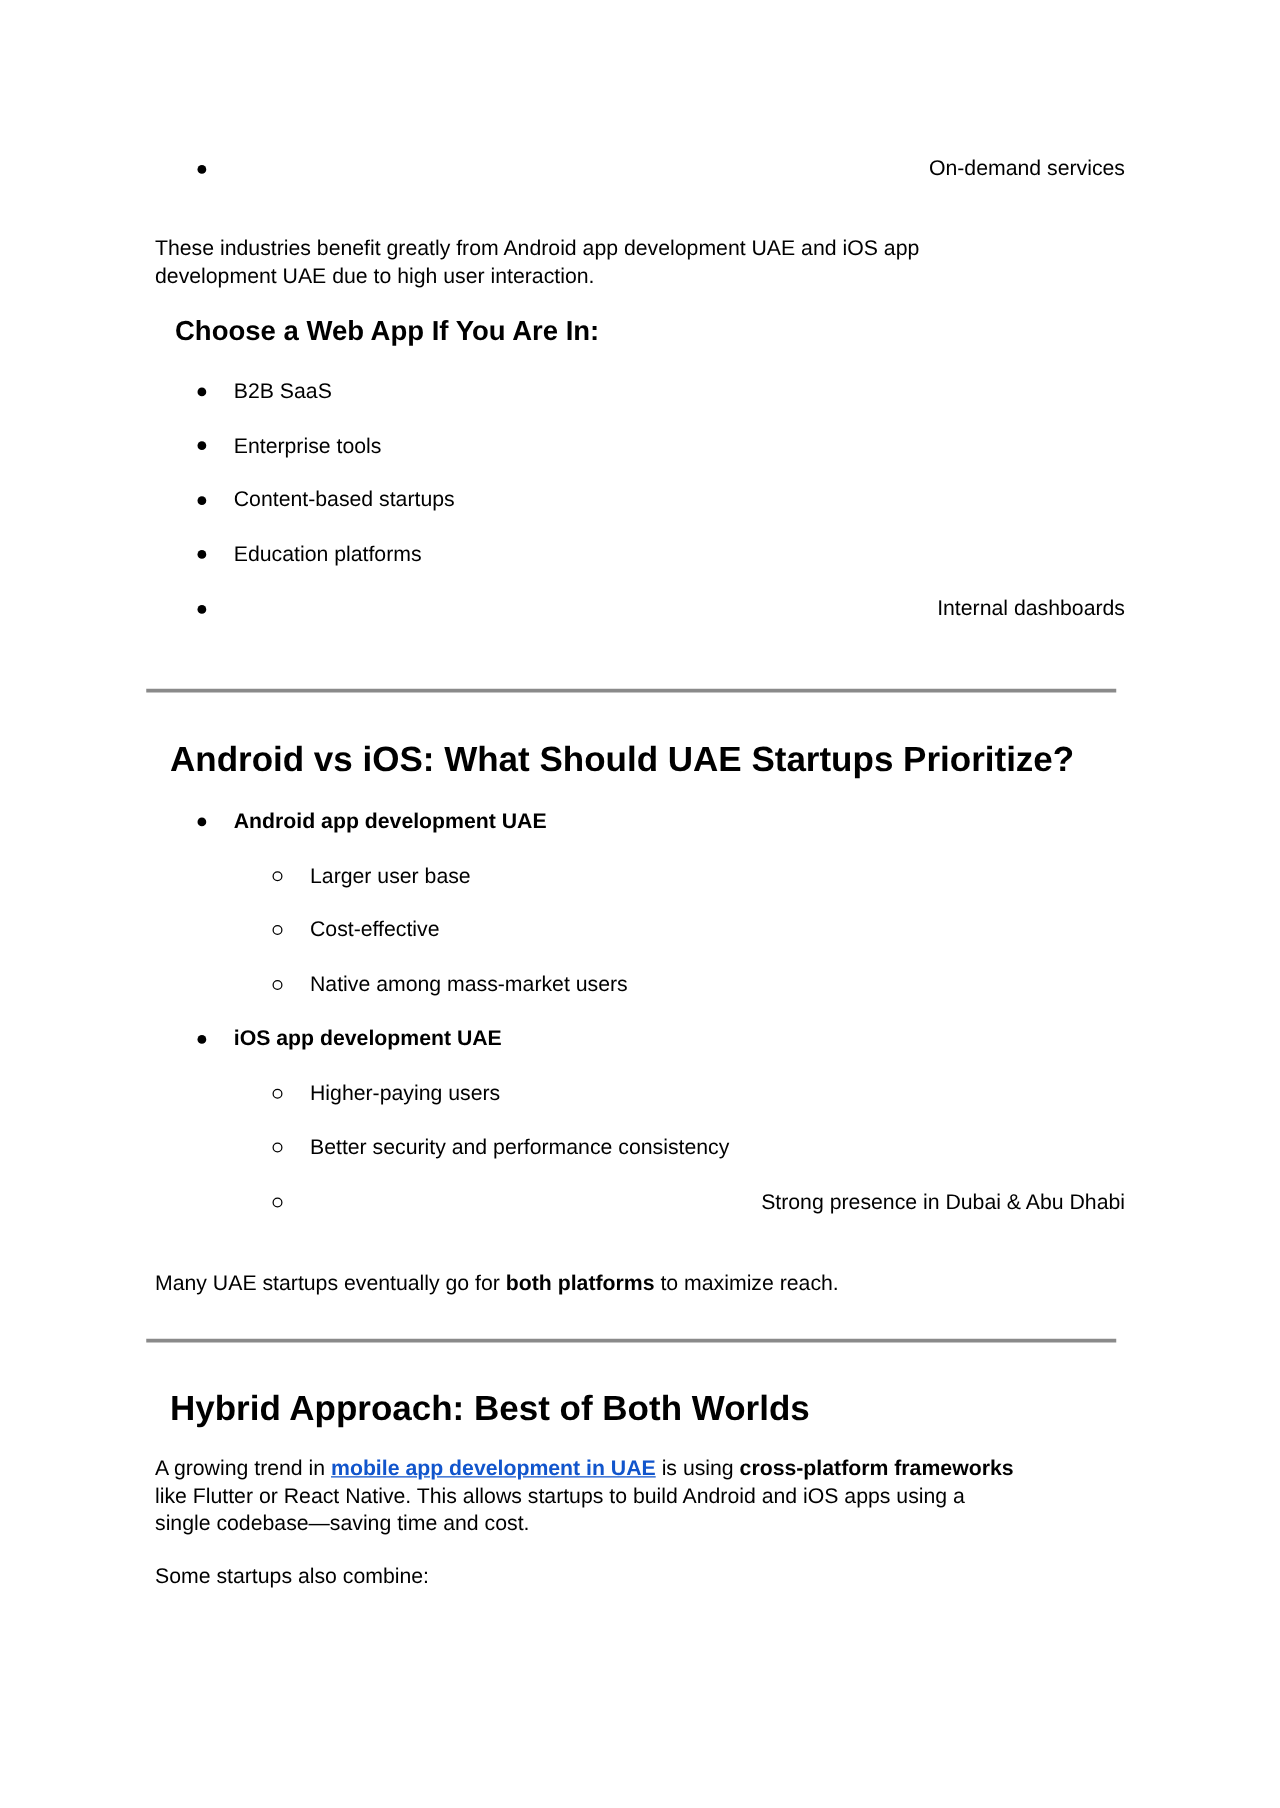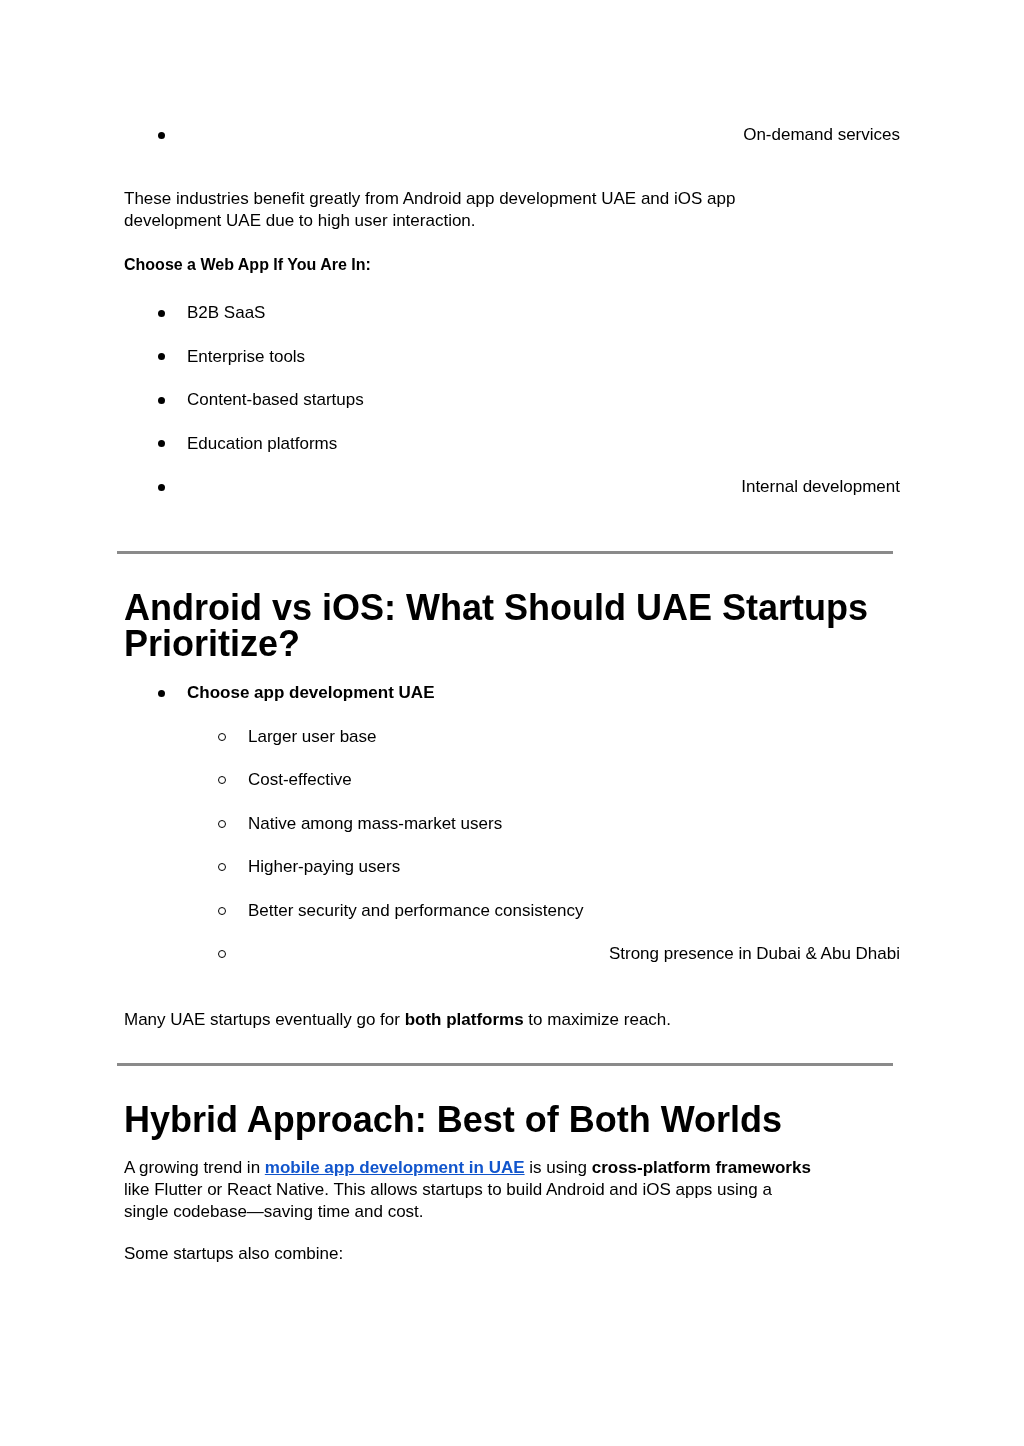--- a/index.html
+++ b/index.html
@@ -20,28 +20,28 @@
   .doc {
     width: 1024px;
     padding: 0 124px;
   }
   p {
     margin: 0;
     line-height: 22px;
     white-space: pre-line;
   }
   h1 {
-    margin: 0;
-    font-size: 36px;
+    margin: 12px;
+    font-size: 28px;
     line-height: 36px;
     font-weight: bold;
   }
   h3 {
-    margin: 0;
-    font-size: 16px;
+    margin: 16px;
+    font-size: 22px;
     line-height: 26px;
     font-weight: bold;
   }
   hr {
     border: 0;
     height: 3px;
     margin: 0 0 0 -7px;
     width: 100%;
     background: var(--divider-color);
   }
@@ -124,44 +124,48 @@
     <div class="row lvl1">
       <span class="marker"></span>
       <span>Content-based startups</span>
     </div>
     <div class="row lvl1">
       <span class="marker"></span>
       <span>Education platforms</span>
     </div>
     <div class="row lvl1">
       <span class="marker"></span>
-      <span>Internal development</span>
+      <span>Internal dashboards</span>
     </div>
   </div>
 
   <hr id="hr1">
 
   <h1 id="h1-android">Android vs iOS: What Should UAE Startups Prioritize?</h1>
 
   <div class="list" id="list-android">
     <div class="row lvl1">
       <span class="marker"></span>
-      <span class="bold">Choose app development UAE</span>
+      <span class="bold">Android app development UAE</span>
     </div>
     <div class="row lvl2">
       <span class="marker"></span>
       <span>Larger user base</span>
     </div>
     <div class="row lvl2">
       <span class="marker"></span>
       <span>Cost-effective</span>
     </div>
     <div class="row lvl2">
       <span class="marker"></span>
       <span>Native among mass-market users</span>
+    </div>
+    <div class="row lvl1">
+      <span class="marker"></span>
+      <span class="bold">iOS app development UAE</span>
     </div>
     <div class="row lvl2">
       <span class="marker"></span>
       <span>Higher-paying users</span>
     </div>
     <div class="row lvl2">
       <span class="marker"></span>
       <span>Better security and performance consistency</span>
     </div>
     <div class="row lvl2">

